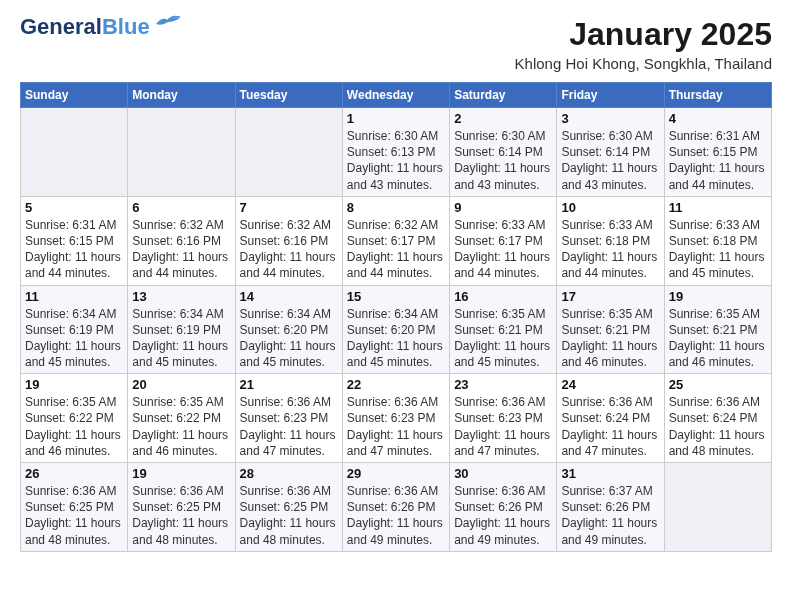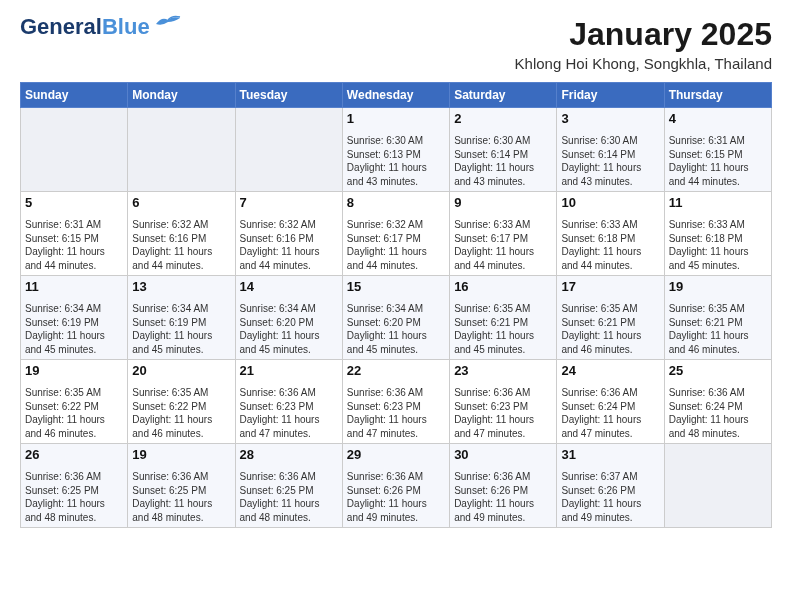--- a/index.html
+++ b/index.html
@@ -78,23 +78,22 @@
     }
     .day-num {
       font-size: 13px;
       font-weight: bold;
       color: #111;
       display: block;
       margin-bottom: 2px;
     }
     .day-info {
       color: #333;
-      font-size: 10px;
+      font-size: 12px;
       line-height: 1.35;
-      margin-top: 8px;
     }
     .empty-cell {
       background: #eef0f5 !important;
     }
   </style>
 </head>
 <body>
 
 <div class="header">
   <div class="logo">

